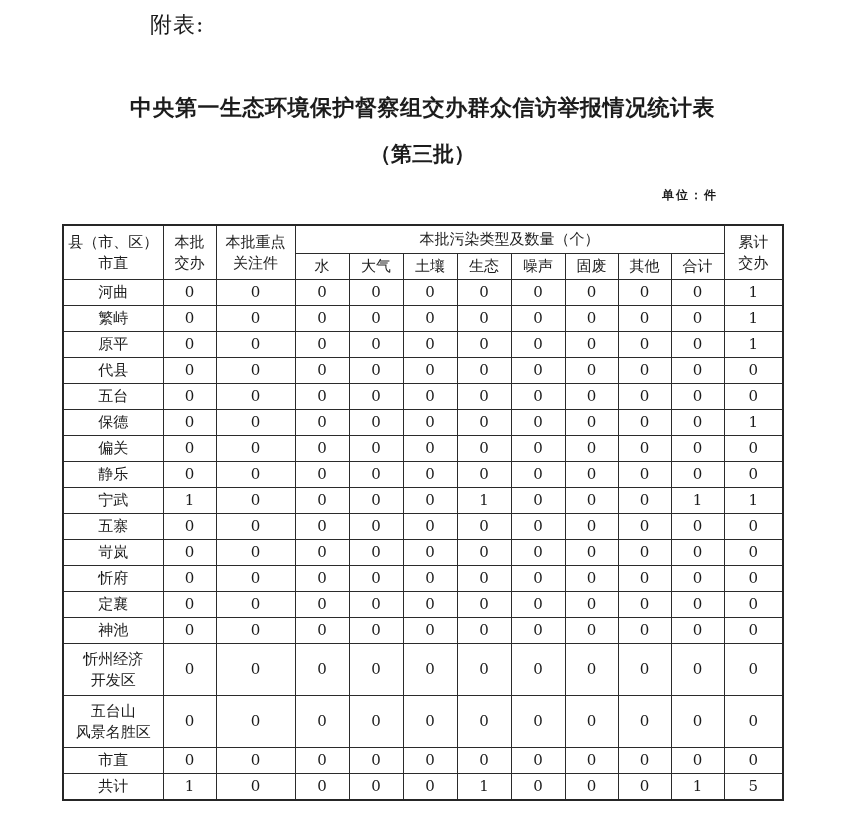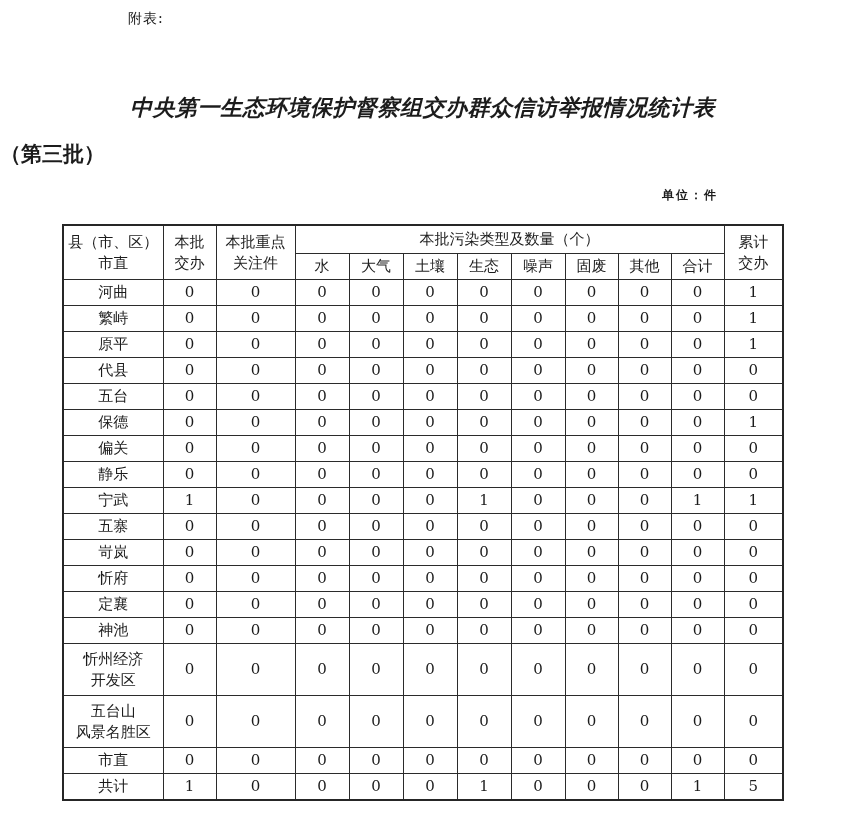--- a/index.html
+++ b/index.html
@@ -10,42 +10,41 @@
   body {
     position: relative;
     width: 845px;
     height: 816px;
     font-family: "DejaVu Serif", "Liberation Serif", serif;
     color: #1c1c1c;
     overflow: hidden;
   }
   .appendix-label {
     position: absolute;
-    left: 128px;
+    left: 150px;
     top: 10px;
-    font-size: 14px;
+    font-size: 22px;
     letter-spacing: 1px;
   }
   .doc-title {
     position: absolute;
     left: 0;
     top: 93px;
     width: 845px;
     text-align: center;
     font-weight: bold;
     font-size: 22px;
     letter-spacing: 0.5px;
-    font-style: italic;
   }
   .doc-subtitle {
     position: absolute;
     left: 0;
     top: 140px;
     width: 845px;
-    text-align: left;
+    text-align: center;
     font-weight: bold;
     font-size: 21px;
   }
   .unit-label {
     position: absolute;
     top: 187px;
     right: 127px;
     font-weight: bold;
     font-size: 12px;
     letter-spacing: 2px;

